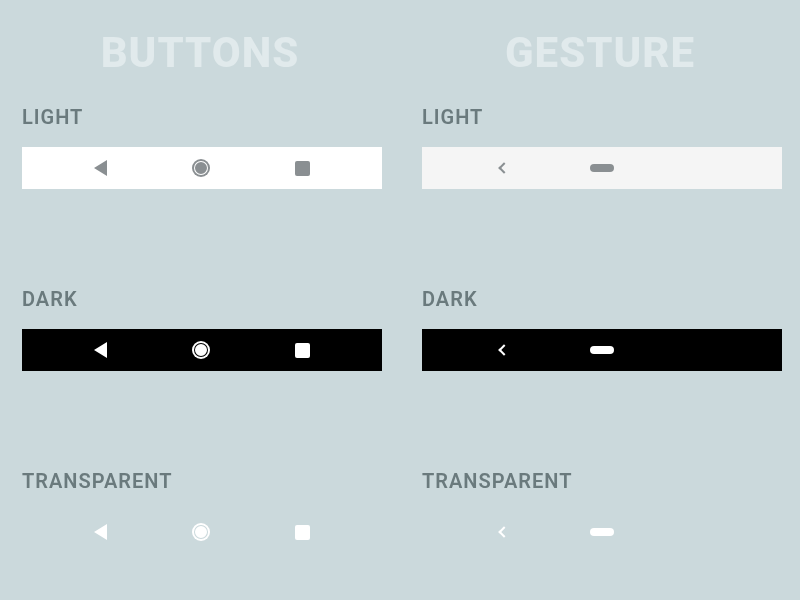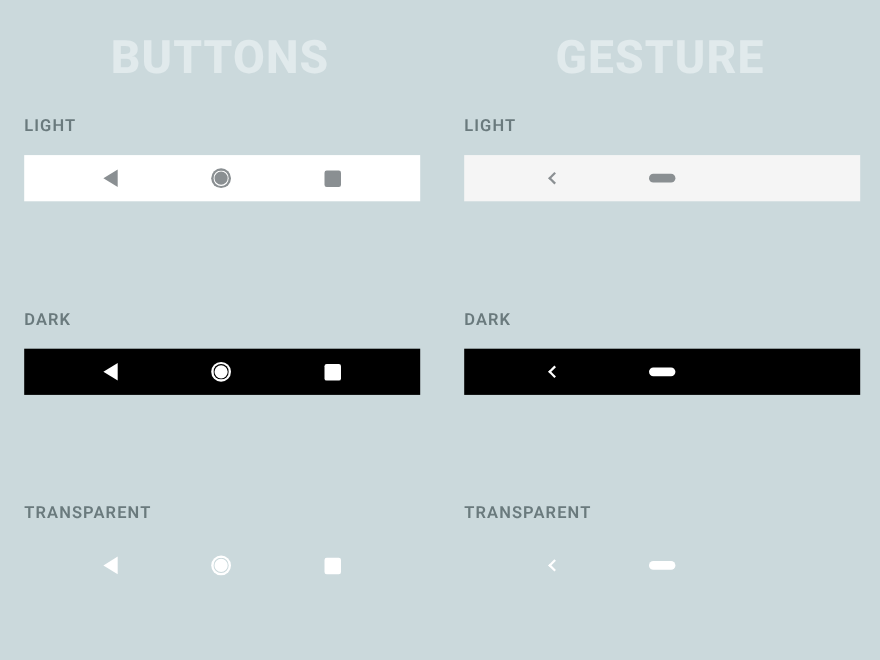--- a/index.html
+++ b/index.html
@@ -19,21 +19,21 @@
     font-size: 42px;
     font-weight: 800;
     letter-spacing: 1px;
     color: #e1eaec;
     text-align: center;
     margin-bottom: 10px;
     margin-top: 6px;
     user-select: none;
   }
   .variant-label {
-    font-size: 15px;
+    font-size: 20px;
     font-weight: 600;
     letter-spacing: 1px;
     color: #6a7a7d;
     margin-bottom: 18px;
     margin-top: 18px;
   }
   .variant-block { margin-bottom: 80px; }
   .variant-block:last-child { margin-bottom: 0; }
 
   .navbar {

